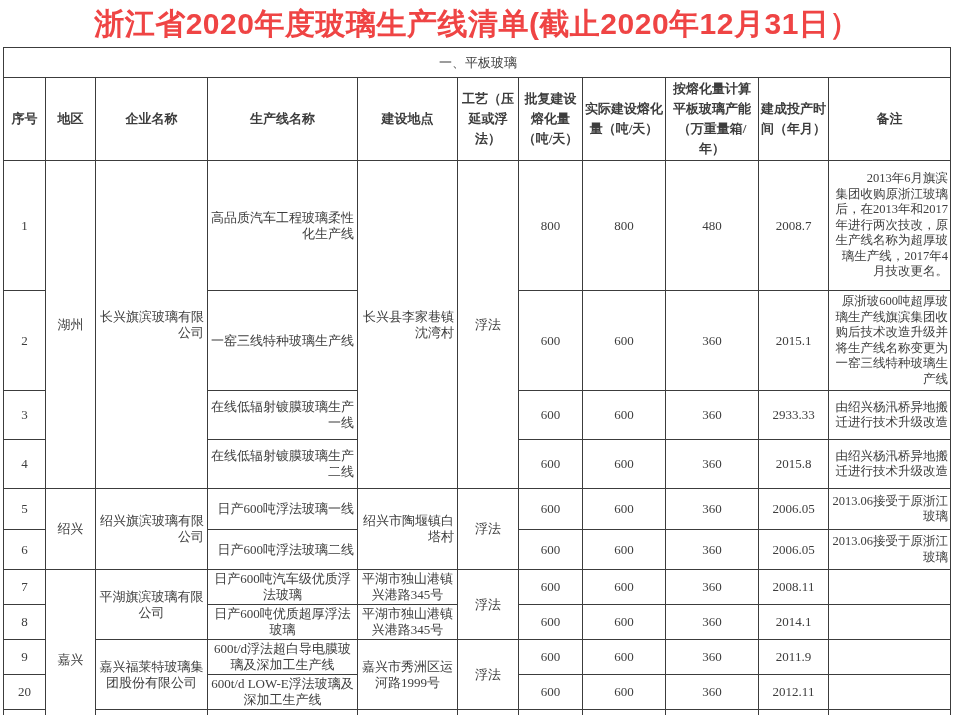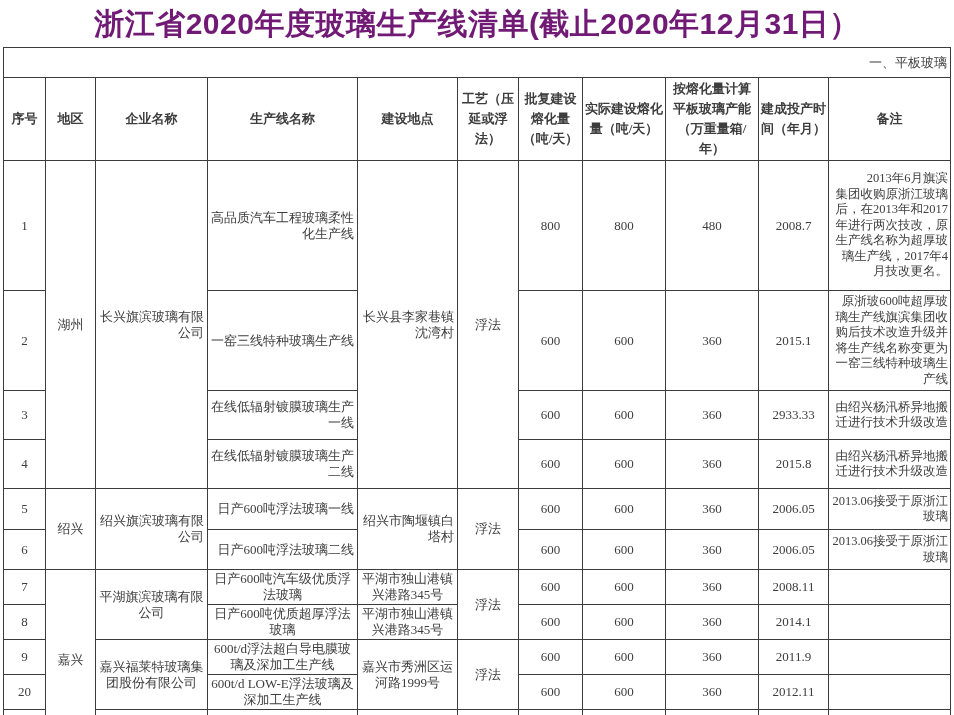--- a/index.html
+++ b/index.html
@@ -2,33 +2,33 @@
 <html><head>
 <meta charset="utf-8">
 <style>
   html,body{margin:0;padding:0;background:#e8e8e8;}
   .page{
     position:relative;width:954px;height:715px;background:#ffffff;overflow:hidden;
     font-family:"Liberation Serif","DejaVu Serif",serif;color:#3d3d3d;
   }
   .title{
     text-align:center;font-family:"Liberation Sans","DejaVu Sans",sans-serif;
-    font-weight:bold;font-size:30px;color:#701a75;padding-top:4px;height:43px;
+    font-weight:bold;font-size:30px;color:#ef4444;padding-top:4px;height:43px;
     letter-spacing:0.5px;white-space:nowrap;
   }
   table{
     border-collapse:collapse;margin-left:3px;width:947px;table-layout:fixed;
     background:#fff;
   }
   td,th{
     border:1px solid #3c3c3c;padding:1px 3px;font-size:13px;line-height:16px;
     vertical-align:middle;text-align:center;word-break:break-all;overflow:hidden;
   }
   th{font-weight:bold;line-height:20px;padding:1px 2px;}
-  .section-row td{text-align:right;font-size:13px;padding-left:5px;border:1px solid #3c3c3c;}
+  .section-row td{text-align:center;font-size:13px;padding-left:5px;border:1px solid #3c3c3c;}
   .ta-l{text-align:right;}
   .remark{text-align:right;font-size:12.5px;line-height:15.5px;padding:1px 2px;}
   .indent{text-indent:1.9em;}
   .rh-sec{height:30px;}
   .rh-head{height:80px;}
   .rh1{height:130px;}
   .rh2{height:100px;}
   .rh3{height:49px;}
   .rh4{height:49px;}
   .rh5{height:41px;}

